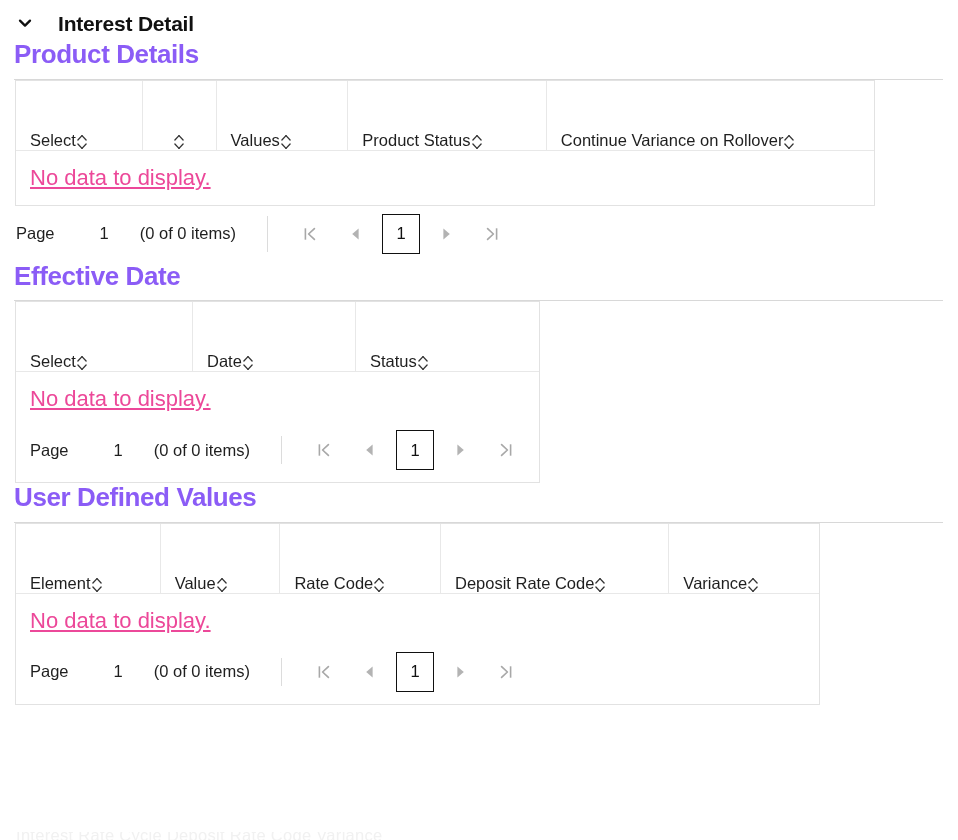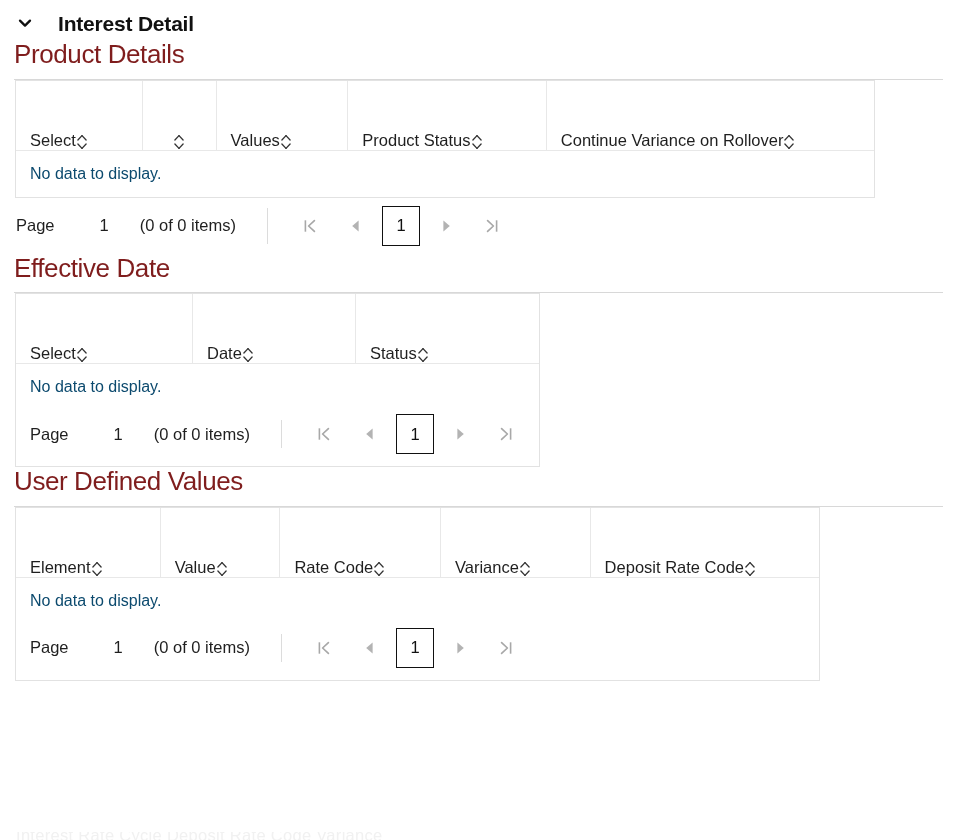--- a/index.html
+++ b/index.html
@@ -44,22 +44,22 @@
     font-weight: bold;
     letter-spacing: -0.2px;
     color: #111111;
     line-height: 1;
   }
 
   
   .section { padding: 0 0 0 0; }
   .section-title {
     font-size: 26px;
-    font-weight: normal;
-    color: #7f1d1d;
+    font-weight: bold;
+    color: #8b5cf6;
     letter-spacing: -0.4px;
     margin: 0;
     padding: 0 0 0 14px;
     line-height: 1.1;
   }
   .section-rule {
     height: 1px;
     background: #d8d8d8;
     margin: 10px 15px 0 14px;
   }
@@ -92,24 +92,25 @@
     height: 16px;
     flex: 0 0 auto;
     display: inline-block;
   }
   .sort-icon svg { display: block; }
 
   .grid-body {
     border-top: 1px solid #e8e8e8;
   }
   .no-data {
-    font-size: 16px;
-    color: #0c4a6e;
+    font-size: 22px;
+    color: #ec4899;
     padding: 14px 0 14px 14px;
     white-space: nowrap;
+    text-decoration: underline;
   }
 
   
   .pager {
     display: flex;
     align-items: center;
     font-size: 16.5px;
     color: #1f1f1f;
     height: 56px;
     gap: 9px;
@@ -393,33 +394,33 @@
               <span>Rate Code</span>
               <span class="sort-icon">
                 <svg width="12" height="16" viewBox="0 0 12 16" aria-hidden="true">
                   <path d="M6 1.6 L10.1 6.0" fill="none" stroke="#333" stroke-width="1.3" stroke-linecap="round"></path>
                   <path d="M6 1.6 L1.9 6.0" fill="none" stroke="#333" stroke-width="1.3" stroke-linecap="round"></path>
                   <path d="M6 14.4 L10.1 10.0" fill="none" stroke="#333" stroke-width="1.3" stroke-linecap="round"></path>
                   <path d="M6 14.4 L1.9 10.0" fill="none" stroke="#333" stroke-width="1.3" stroke-linecap="round"></path>
                 </svg>
               </span>
             </div>
+            <div class="grid-col" style="width:229px">
+              <span>Deposit Rate Code</span>
+              <span class="sort-icon">
+                <svg width="12" height="16" viewBox="0 0 12 16" aria-hidden="true">
+                  <path d="M6 1.6 L10.1 6.0" fill="none" stroke="#333" stroke-width="1.3" stroke-linecap="round"></path>
+                  <path d="M6 1.6 L1.9 6.0" fill="none" stroke="#333" stroke-width="1.3" stroke-linecap="round"></path>
+                  <path d="M6 14.4 L10.1 10.0" fill="none" stroke="#333" stroke-width="1.3" stroke-linecap="round"></path>
+                  <path d="M6 14.4 L1.9 10.0" fill="none" stroke="#333" stroke-width="1.3" stroke-linecap="round"></path>
+                </svg>
+              </span>
+            </div>
             <div class="grid-col" style="width:150px">
               <span>Variance</span>
-              <span class="sort-icon">
-                <svg width="12" height="16" viewBox="0 0 12 16" aria-hidden="true">
-                  <path d="M6 1.6 L10.1 6.0" fill="none" stroke="#333" stroke-width="1.3" stroke-linecap="round"></path>
-                  <path d="M6 1.6 L1.9 6.0" fill="none" stroke="#333" stroke-width="1.3" stroke-linecap="round"></path>
-                  <path d="M6 14.4 L10.1 10.0" fill="none" stroke="#333" stroke-width="1.3" stroke-linecap="round"></path>
-                  <path d="M6 14.4 L1.9 10.0" fill="none" stroke="#333" stroke-width="1.3" stroke-linecap="round"></path>
-                </svg>
-              </span>
-            </div>
-            <div class="grid-col" style="width:229px">
-              <span>Deposit Rate Code</span>
               <span class="sort-icon">
                 <svg width="12" height="16" viewBox="0 0 12 16" aria-hidden="true">
                   <path d="M6 1.6 L10.1 6.0" fill="none" stroke="#333" stroke-width="1.3" stroke-linecap="round"></path>
                   <path d="M6 1.6 L1.9 6.0" fill="none" stroke="#333" stroke-width="1.3" stroke-linecap="round"></path>
                   <path d="M6 14.4 L10.1 10.0" fill="none" stroke="#333" stroke-width="1.3" stroke-linecap="round"></path>
                   <path d="M6 14.4 L1.9 10.0" fill="none" stroke="#333" stroke-width="1.3" stroke-linecap="round"></path>
                 </svg>
               </span>
             </div>
           </div>

